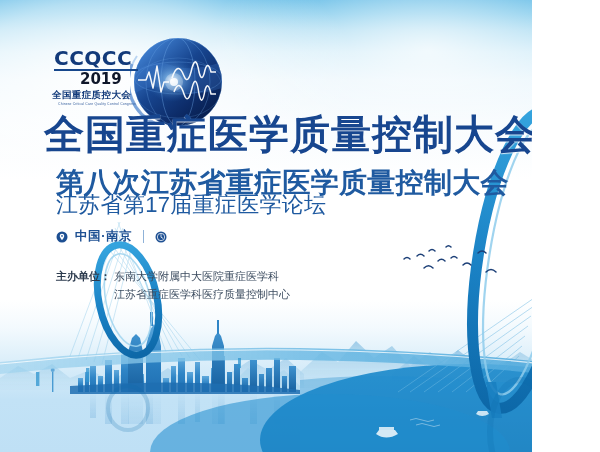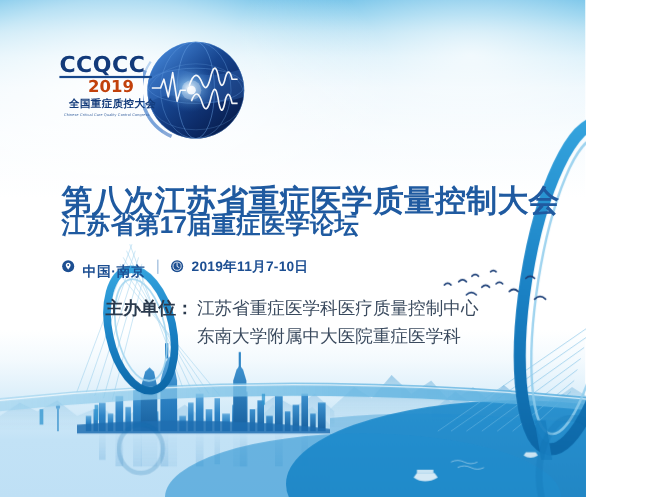--- a/index.html
+++ b/index.html
@@ -67,25 +67,25 @@
     color:#123a7a;
     line-height:1;
   }
   .ccqcc-rule{
     position:absolute;left:2px;top:25px;width:84px;height:2px;
     background:#16478c;
   }
   .logo-year{
     position:absolute;left:28px;top:28px;
     font-family:"DejaVu Sans",sans-serif;
-    font-weight:700;font-size:15px;color:#c2410c;line-height:1;
+    font-weight:700;font-size:15px;color:#0f172a;line-height:1;
   }
   .logo-cn{
     position:absolute;left:0px;top:46px;width:90px;
-    text-align:right;
+    text-align:left;
     font-size:9.5px;font-weight:700;color:#123a7a;
     letter-spacing:.4px;line-height:1.1;
   }
   .logo-en{
     position:absolute;left:0px;top:58px;width:90px;
     text-align:center;
     font-size:3.4px;color:#3a63a0;letter-spacing:.15px;
     white-space:nowrap;overflow:hidden;
   }
 
@@ -112,42 +112,42 @@
     line-height:1;
     text-shadow:0 1px 1px rgba(255,255,255,.8);
   }
   .title-sub1{
     position:absolute;left:56px;top:166px;
     font-size:28px;font-weight:700;
     color:#1f5aa0;letter-spacing:.3px;white-space:nowrap;line-height:1.18;
   }
   .title-sub2{
     position:absolute;left:56px;top:192px;
-    font-size:22px;font-weight:700;
+    font-size:22px;font-weight:400;
     color:#1f5aa0;letter-spacing:.3px;white-space:nowrap;line-height:1.18;
   }
 
   
   .meta{
     position:absolute;left:56px;top:228px;
     display:flex;align-items:center;gap:7px;
     font-size:12.5px;color:#1d4f92;font-weight:700;white-space:nowrap;
   }
   .meta .sep{
     display:inline-block;width:1px;height:13px;background:#8fb2d8;margin:0 4px;
   }
   .meta .ico{display:inline-block;width:12px;height:12px;flex:0 0 12px;}
-  .meta .txt{letter-spacing:.6px;margin-top:11px;}
+  .meta .txt{letter-spacing:.6px;}
   .meta .txt-date{letter-spacing:.2px;font-weight:600;}
 
   
   .org{
     position:absolute;left:56px;top:268px;
     display:flex;align-items:flex-start;
-    font-size:16px;color:#3a4a5e;line-height:1.62;white-space:nowrap;margin-left:40px;
+    font-size:11px;color:#3a4a5e;line-height:1.62;white-space:nowrap;
   }
   .org-label{font-weight:700;color:#2b3a4d;margin-right:3px;}
   .org-list div{font-weight:400;}
 
   
   .title-main,.title-sub1,.title-sub2,.calli{ text-rendering:optimizeLegibility; }
 </style>
 </head>
 <body>
 
@@ -412,40 +412,40 @@
     <div class="logo-mark">
       <div class="ccqcc-letters">CCQCC</div>
       <div class="ccqcc-rule"></div>
       <div class="logo-year">2019</div>
       <div class="logo-cn">全国重症质控大会</div>
       <div class="logo-en">Chinese Critical Care Quality Control Congress</div>
     </div>
   </div>
 
 
+  <div class="title-main">全国重症医学质量控制大会</div>
   <div class="title-sub1">第八次江苏省重症医学质量控制大会</div>
   <div class="title-sub2">江苏省第17届重症医学论坛</div>
 
   <div class="meta">
     <svg class="ico" viewBox="0 0 24 24">
       <circle cx="12" cy="12" r="11" fill="#1d4f92"></circle>
       <path d="M12 5.5c-2.5 0-4.4 1.9-4.4 4.3 0 3.2 4.4 8.2 4.4 8.2s4.4-5 4.4-8.2c0-2.4-1.9-4.3-4.4-4.3z" fill="#ffffff"></path>
       <circle cx="12" cy="9.8" r="1.7" fill="#1d4f92"></circle>
     </svg>
     <span class="txt">中国·南京</span>
     <span class="sep"></span>
     <svg class="ico" viewBox="0 0 24 24">
       <circle cx="12" cy="12" r="11" fill="#1d4f92"></circle>
       <circle cx="12" cy="12" r="7.4" fill="none" stroke="#ffffff" stroke-width="1.5"></circle>
       <path d="M12 7.2v5.2l3.4 2" fill="none" stroke="#ffffff" stroke-width="1.6" stroke-linecap="round"></path>
     </svg>
-    <span class="txt-date">2019年11月7-10日</span>
   </div>
 
   <div class="org">
     <span class="org-label">主办单位：</span>
     <span class="org-list">
+      <div>东南大学附属中大医院重症医学科</div>
       <div>江苏省重症医学科医疗质量控制中心</div>
-      <div>东南大学附属中大医院重症医学科</div>
     </span>
   </div>
 
 </div>
 
 </body></html>

